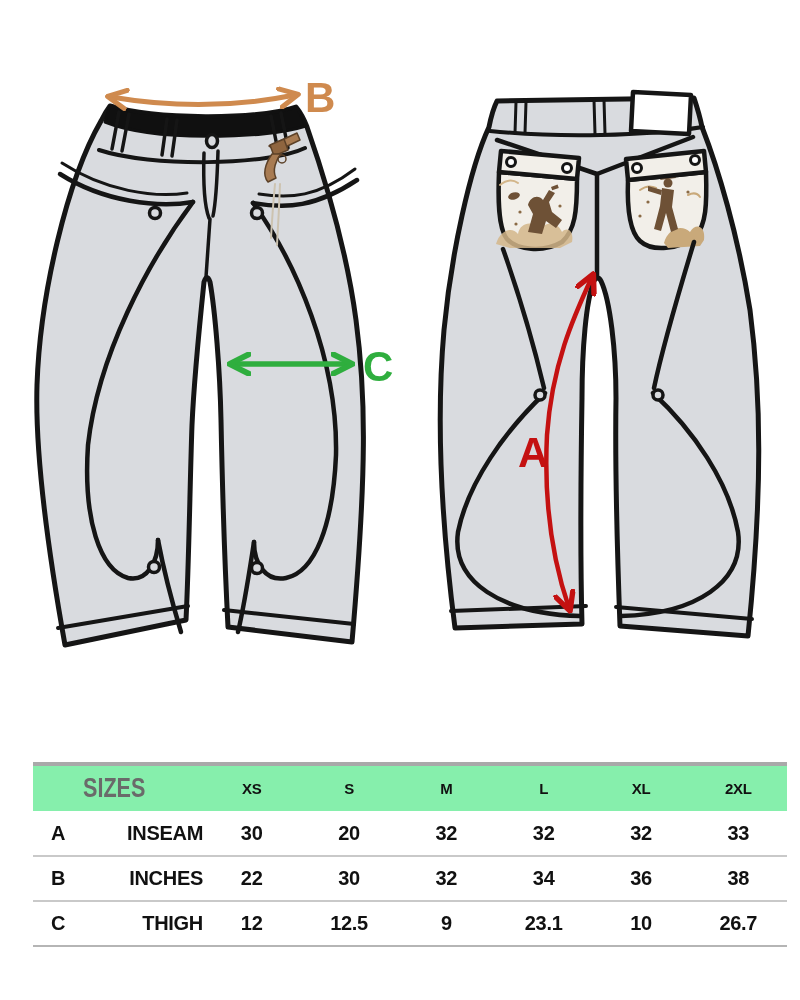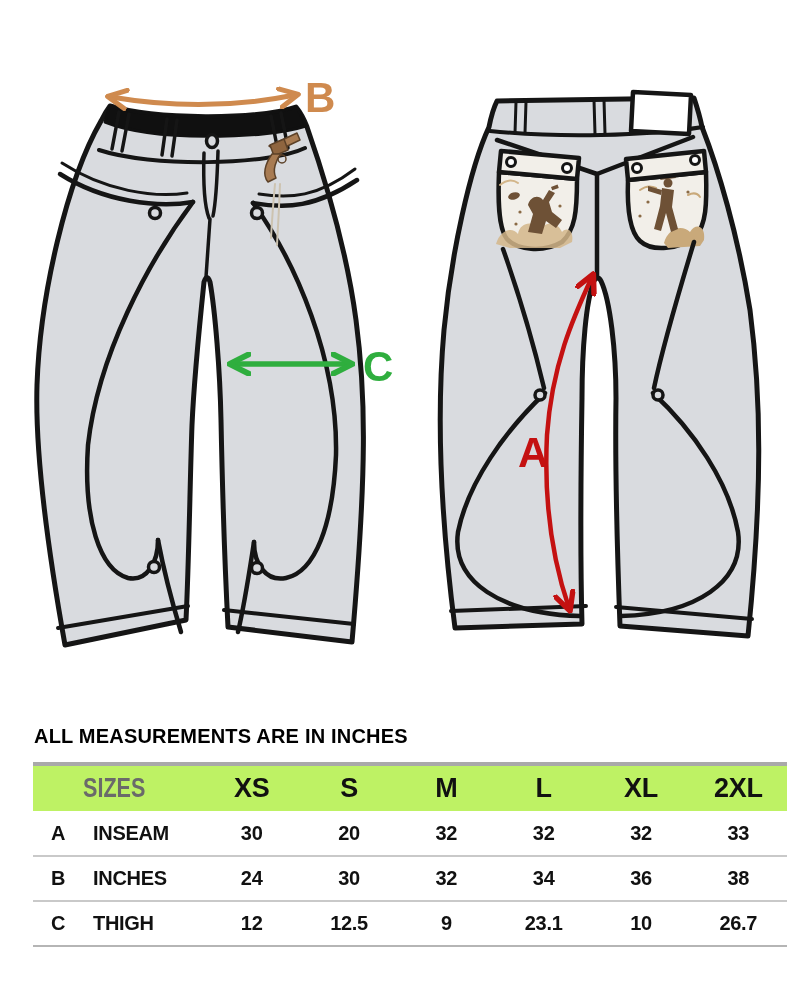--- a/index.html
+++ b/index.html
@@ -3,29 +3,29 @@
 <meta charset="utf-8">
 <style>
   html,body{margin:0;padding:0;background:#ffffff;}
   .canvas{position:relative;width:800px;height:1000px;background:#ffffff;overflow:hidden;
           font-family:"Liberation Sans",sans-serif;}
   .diagram-svg{position:absolute;left:0;top:0;}
   .note{position:absolute;left:34px;top:725px;font-size:20px;font-weight:bold;color:#000;
         letter-spacing:0.2px;white-space:nowrap;}
   table.size-table{position:absolute;left:33px;top:762px;width:754px;border-collapse:collapse;
         table-layout:fixed;text-align:center;border-bottom:2px solid #b5b5b5;}
-  table.size-table thead tr{background:#bef264;height:47px;border-top:4px solid #a9a9a9;}
+  table.size-table thead tr{background:#86efac;height:47px;border-top:4px solid #a9a9a9;}
   table.size-table tbody tr{height:45px;background:#ffffff;}
   table.size-table tbody tr + tr{border-top:2px solid #c9c9c9;}
   td,th{padding:0;font-weight:bold;color:#111;font-size:20px;letter-spacing:-0.3px;}
   th.corner{text-align:left;}
   th.corner span{display:inline-block;transform:scaleX(0.8);transform-origin:left center;
         font-size:27px;color:#6a6a6a;font-weight:bold;letter-spacing:0;}
-  td.row-label{text-align:left;padding-left:10px;margin-top:28px;}
-  th.size-col{font-size:27px;}
+  td.row-label{text-align:right;padding-left:10px;margin-top:28px;}
+  th.size-col{font-size:15px;}
   .svg-label{font-family:"Liberation Sans",sans-serif;font-weight:bold;font-size:42px;}
 </style>
 </head>
 <body>
 
 <div class="canvas">
 
   <svg class="diagram-svg" width="800" height="720" viewBox="0 0 800 720" xmlns="http://www.w3.org/2000/svg">
     <defs>
       <marker id="headB" viewBox="0 0 10 10" refX="7.5" refY="5" markerWidth="4.6" markerHeight="4.6" orient="auto-start-reverse">
@@ -164,21 +164,20 @@
     <path d="M111 97 Q205 113 295 95" fill="none" stroke-width="5" marker-start="url(#headB)" marker-end="url(#headB)" stroke="#cf8a4e"></path>
     <text class="svg-label" x="305" y="112" fill="#cf8a4e">B</text>
 
     <path d="M233 364 L349 364" fill="none" stroke-width="5.5" marker-start="url(#headC)" marker-end="url(#headC)" stroke="#2fae3e"></path>
     <text class="svg-label" x="363" y="381" fill="#2fae3e">C</text>
 
     <path d="M592 277 C573 318,552 365,547 435 C543 515,556 570,569 608" fill="none" stroke-width="4.5" marker-start="url(#headA)" marker-end="url(#headA)" stroke="#c41111"></path>
     <text class="svg-label" x="518" y="467" fill="#c41111">A</text>
   </svg>
 
-  <div class="note">ALL MEASUREMENTS ARE IN INCHES</div>
 
   <table class="size-table">
     <colgroup>
       <col style="width:50px">
         <col style="width:120px">
       <col>
         <col>
         <col>
         <col>
         <col>
@@ -204,21 +203,21 @@
         <td>30</td>
         <td>20</td>
         <td>32</td>
         <td>32</td>
         <td>32</td>
         <td>33</td>
       </tr>
       <tr>
         <td>B</td>
         <td class="row-label">INCHES</td>
-        <td>24</td>
+        <td>22</td>
         <td>30</td>
         <td>32</td>
         <td>34</td>
         <td>36</td>
         <td>38</td>
       </tr>
       <tr>
         <td>C</td>
         <td class="row-label">THIGH</td>
         <td>12</td>

